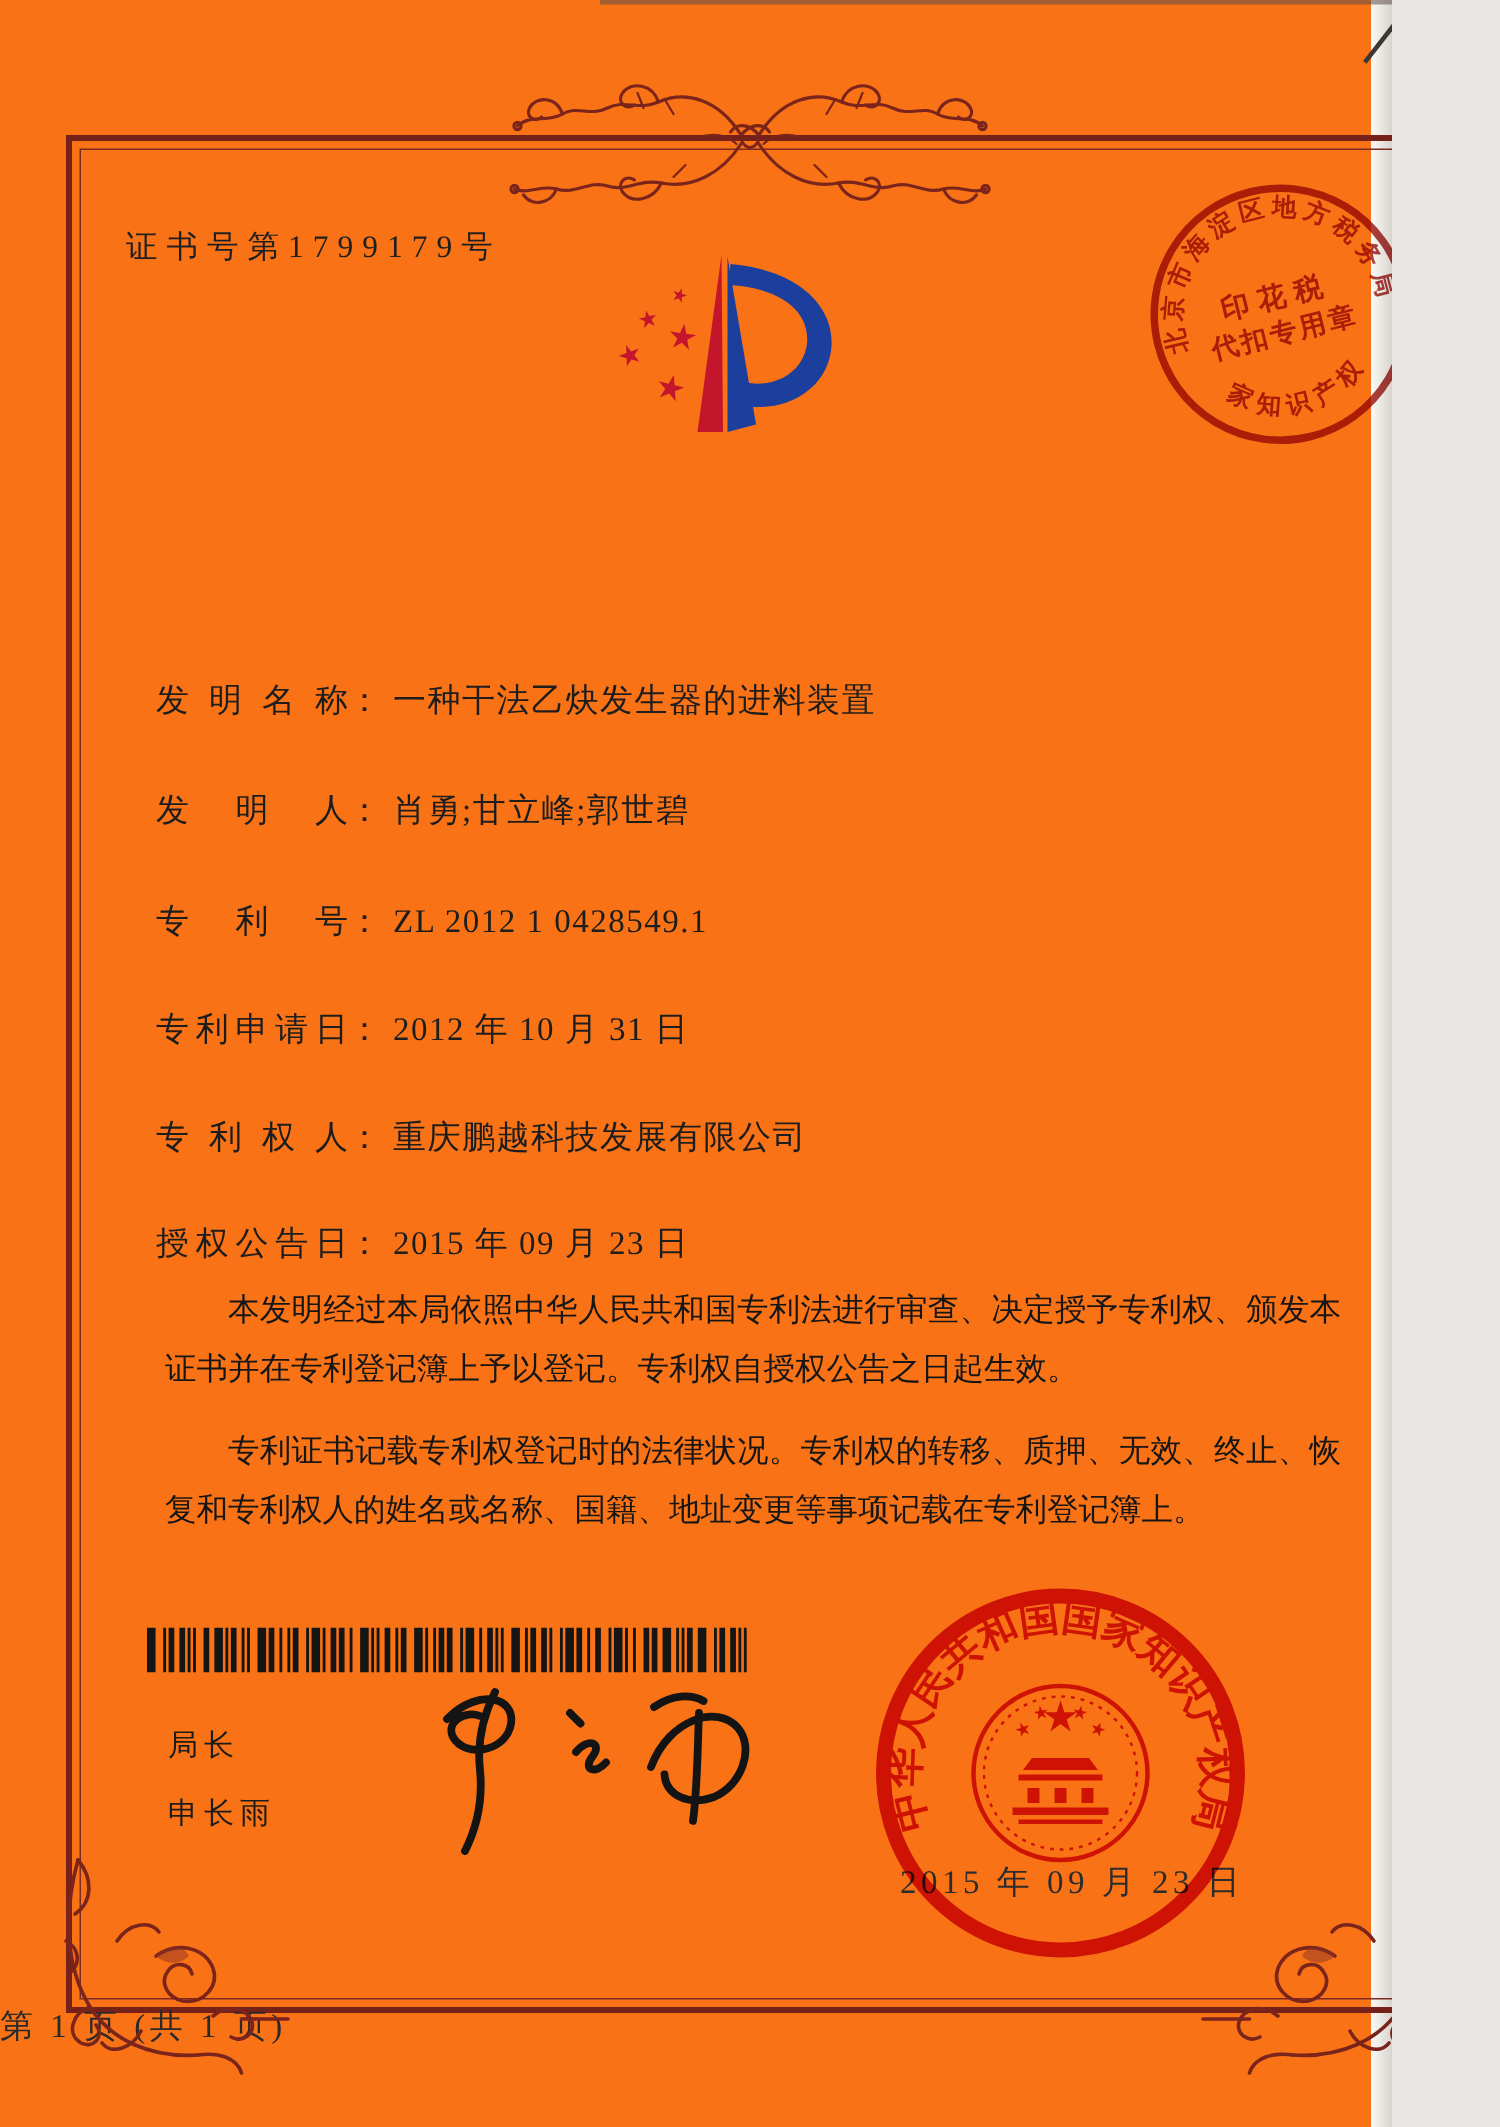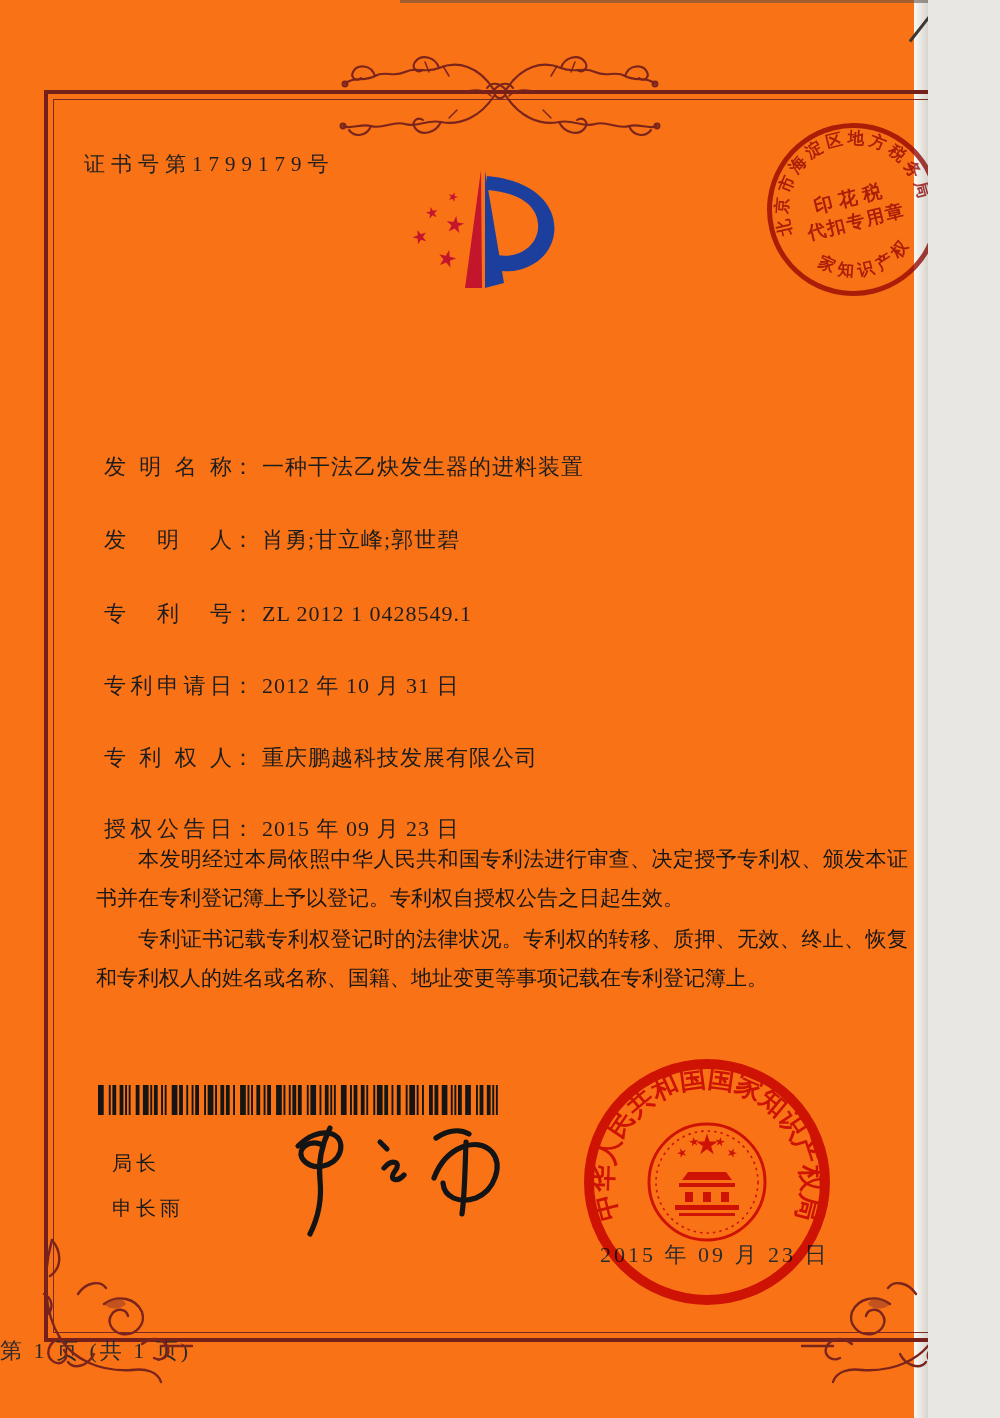--- a/index.html
+++ b/index.html
@@ -39,21 +39,21 @@
   .fields{position:absolute;left:104px;top:0;width:820px;}
   .frow{position:absolute;left:0;font-size:22px;color:#1d1d1d;white-space:nowrap;}
   .flabel{display:inline-block;width:128px;text-align:justify;text-align-last:justify;vertical-align:bottom;margin-top:24px;}
   .fcolon{display:inline-block;margin-right:8px;}
   .fvalue{letter-spacing:1px;}
   .paras{
     position:absolute;left:93px;top:837px;width:818px;
     font-size:21px;line-height:38.5px;color:#161616;
     text-align:justify;
   }
-  .paras p{margin:3px;text-indent:2em;}
+  .paras p{margin:17px;text-indent:2em;}
   .barcode{position:absolute;left:98px;top:1085px;width:402px;height:30px;}
   .officer{position:absolute;left:112px;top:1150px;font-size:20px;color:#1b1b1b;letter-spacing:4px;}
   .officer .name{display:block;margin-top:18px;font-family:Liberation Serif, serif;}
   .signature{position:absolute;left:252px;top:1112px;}
   .seal-date{
     position:absolute;left:600px;top:1240px;font-size:22px;color:#2c2c2c;
     letter-spacing:3px;white-space:nowrap;z-index:1;
   }
   .seal-authority{position:absolute;left:576px;top:1052px;z-index:2;mix-blend-mode:multiply;opacity:.95;}
   .seal-tax{position:absolute;left:756px;top:112px;mix-blend-mode:multiply;opacity:.9;transform:rotate(-14deg);}

